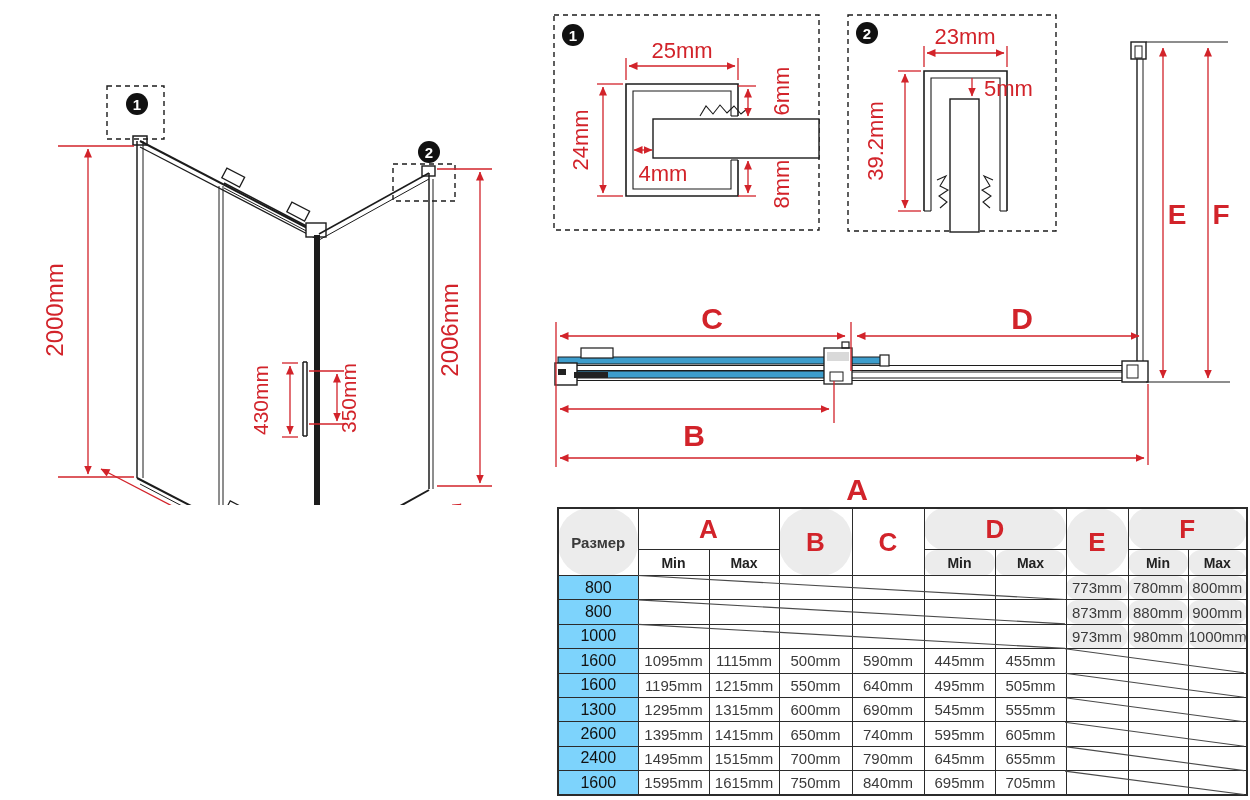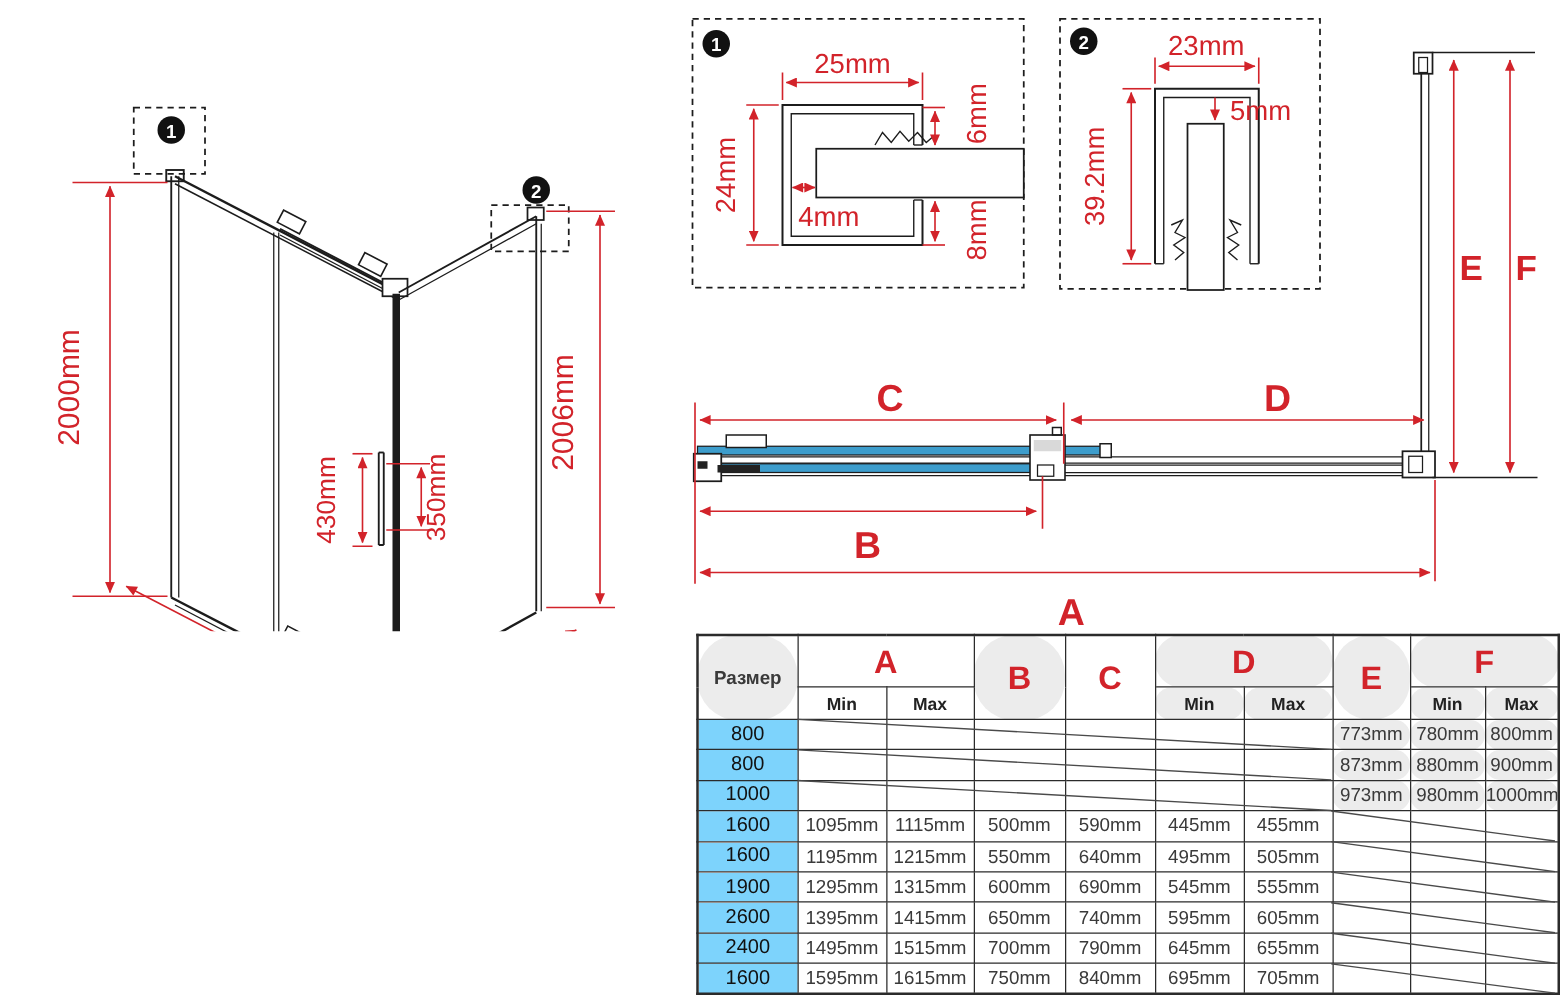--- a/index.html
+++ b/index.html
@@ -320,21 +320,21 @@
         <td>1215mm</td>
         <td>550mm</td>
         <td>640mm</td>
         <td>495mm</td>
         <td>505mm</td>
         <td></td>
         <td></td>
         <td></td>
       </tr>
       <tr>
-        <th class="sizecell">1900</th>
+        <th class="sizecell">1300</th>
         <td>1295mm</td>
         <td>1315mm</td>
         <td>600mm</td>
         <td>690mm</td>
         <td>545mm</td>
         <td>555mm</td>
         <td></td>
         <td></td>
         <td></td>
       </tr>

